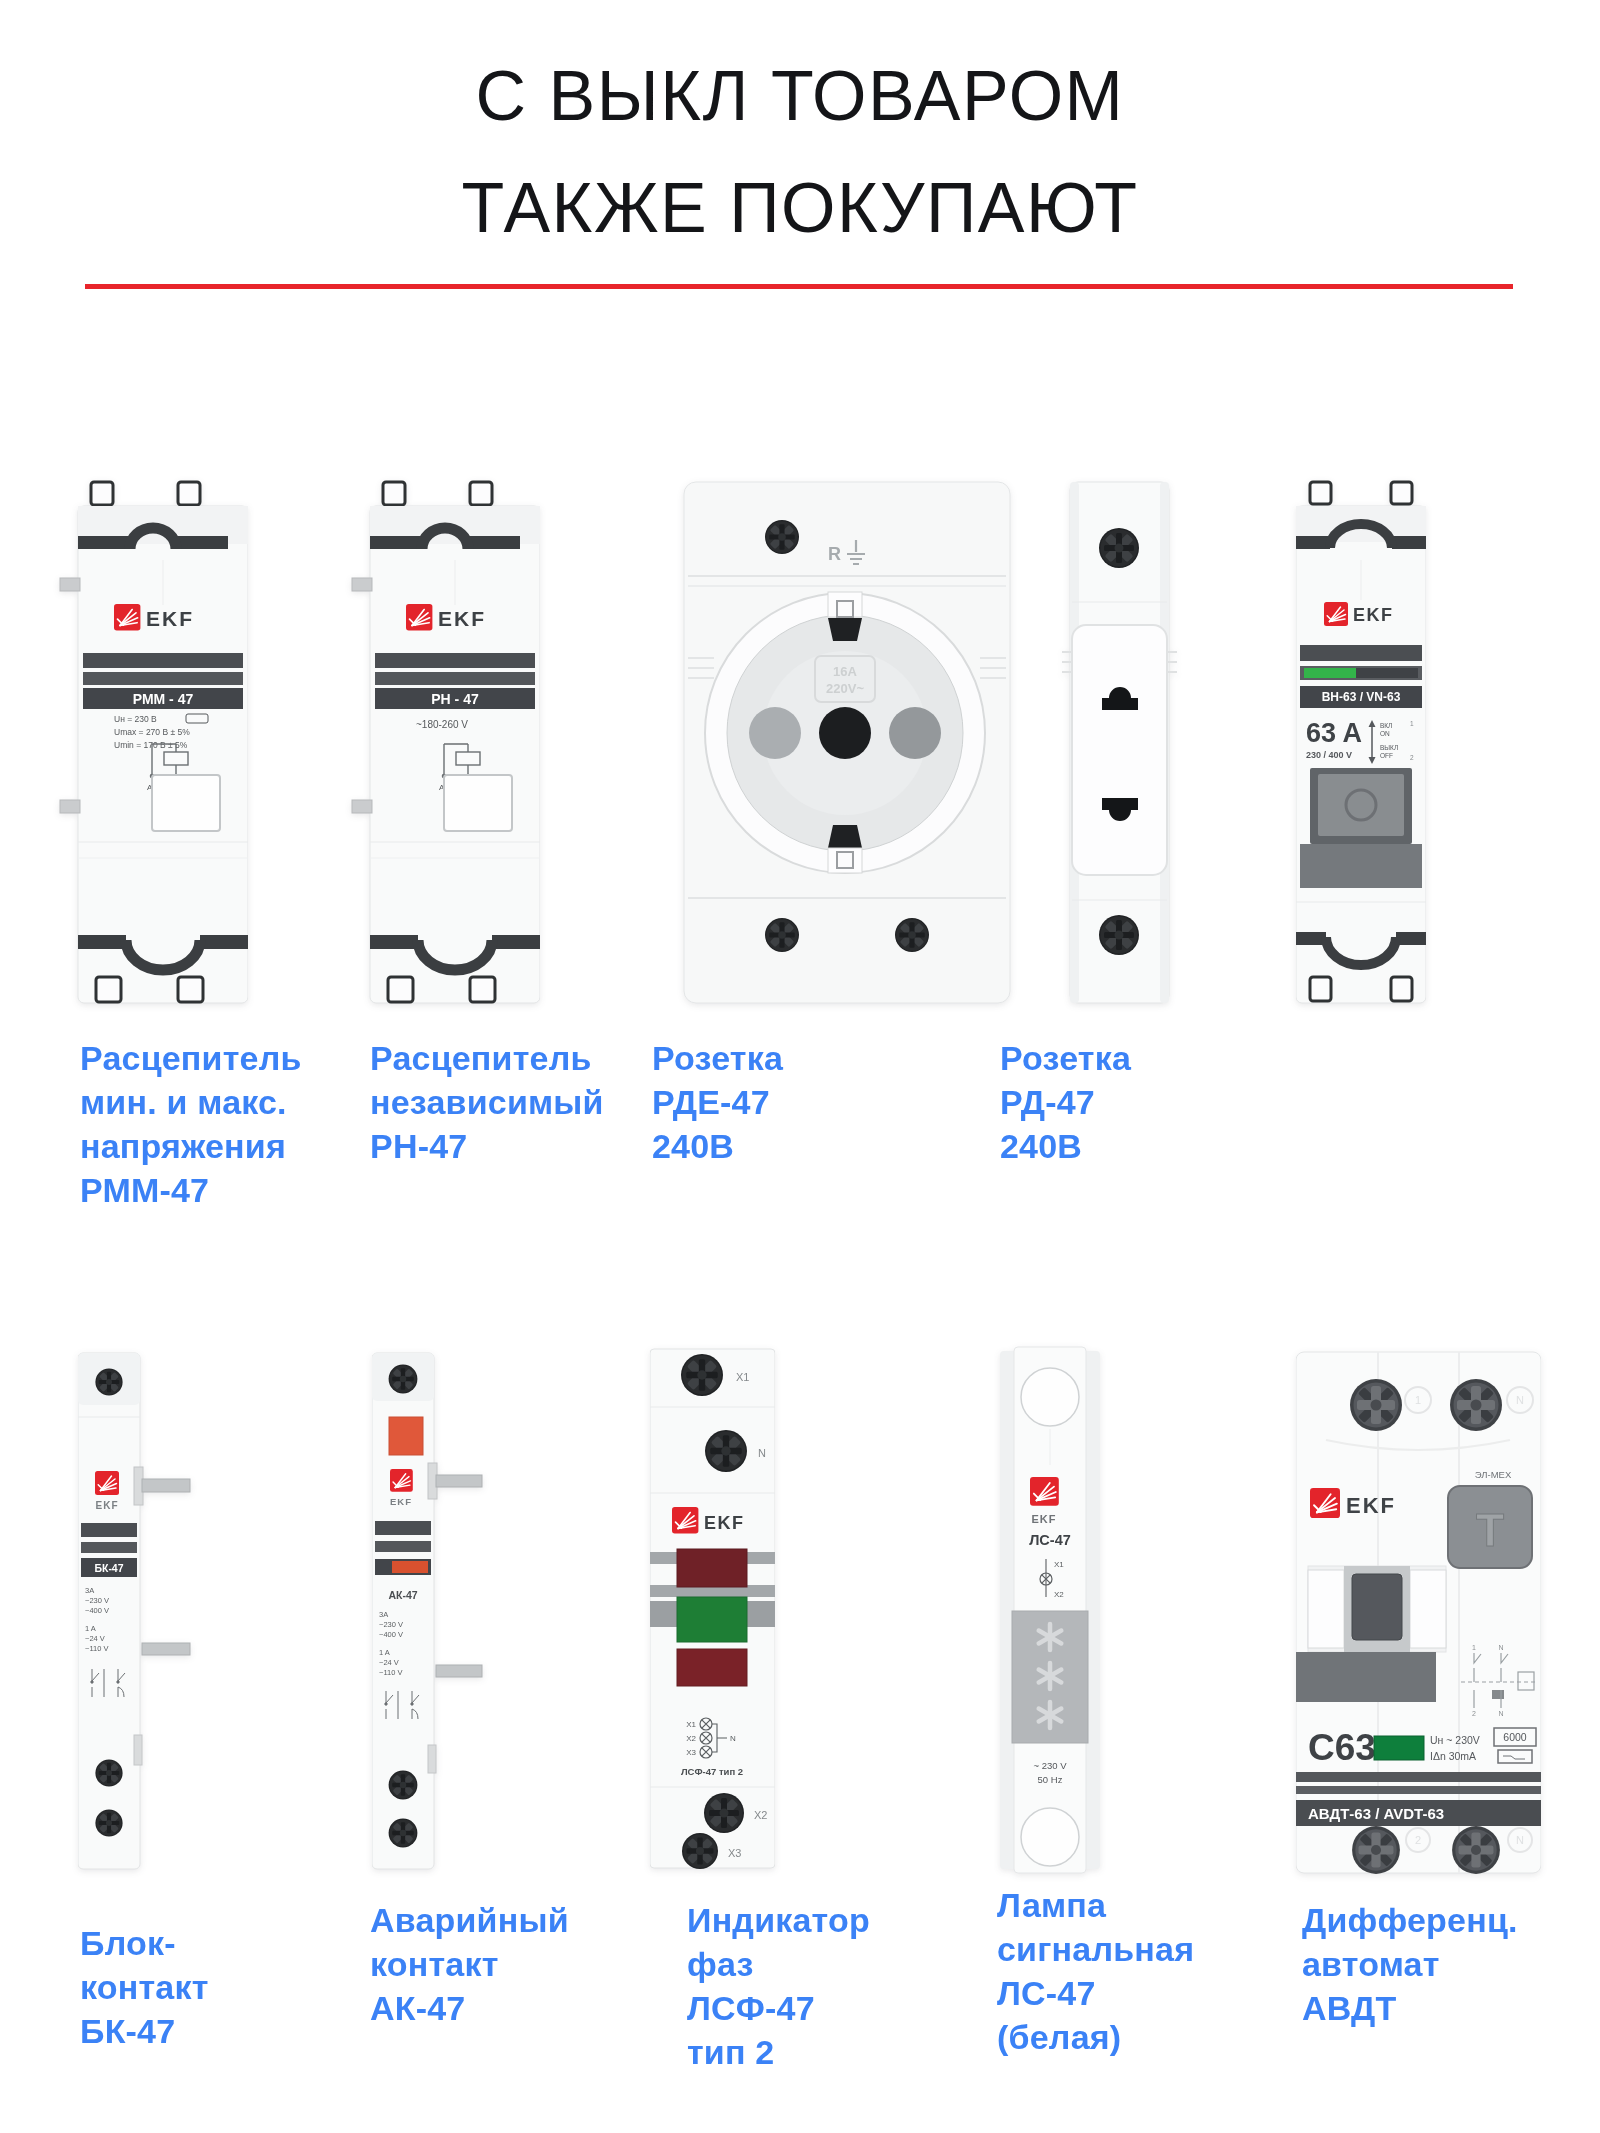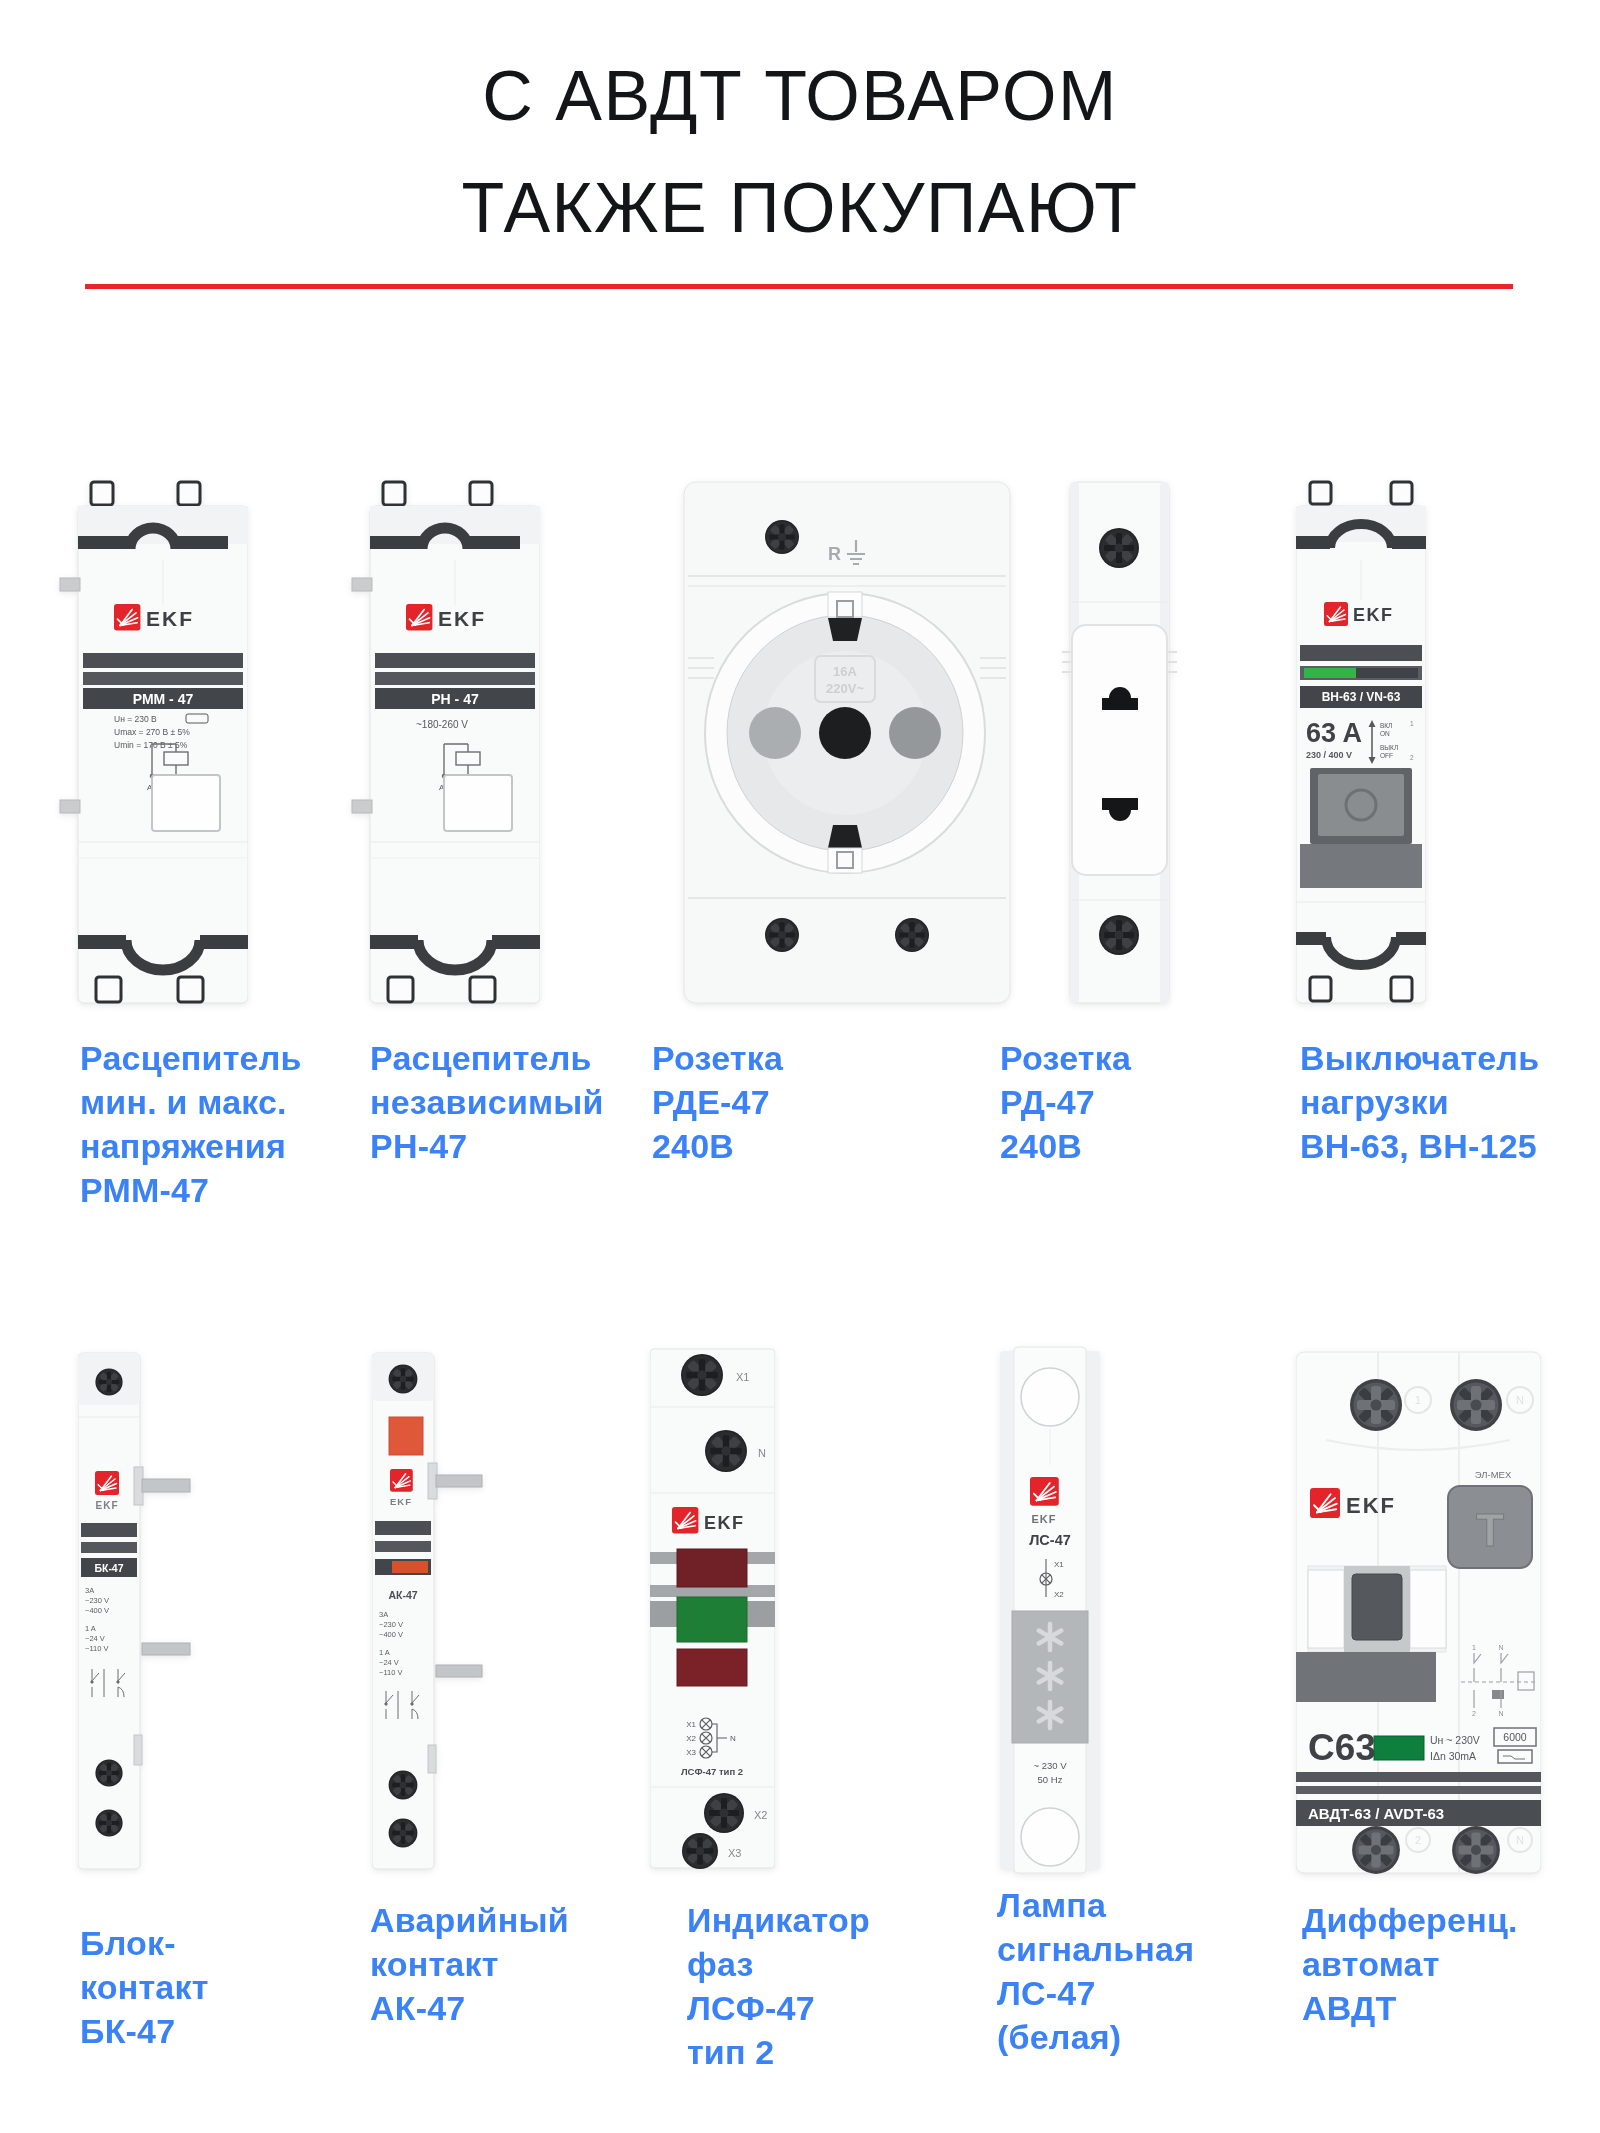--- a/index.html
+++ b/index.html
@@ -63,21 +63,21 @@
       </g>
       <g id="snow" stroke="#d7d9db" stroke-width="4.5" stroke-linecap="round">
         <path d="M0,-13 L0,13"></path>
           <path d="M-11.3,-6.5 L11.3,6.5"></path>
           <path d="M-11.3,6.5 L11.3,-6.5"></path>
       </g>
     </defs>
   </svg>
 
   <div class="hdr">
-    <div>С АВДТ ТОВАРОМ</div>
+    <div>С ВЫКЛ ТОВАРОМ</div>
     <div>ТАКЖЕ ПОКУПАЮТ</div>
   </div>
   <div class="divider"></div>
 
   <div class="card" style="left:58px; top:480px;">
     <svg width="190" height="525" viewBox="0 0 190 525">
       <rect x="20" y="26" width="170" height="497" rx="6" fill="#f9fafa" stroke="#e3e5e6"></rect>
       <rect x="33" y="2" width="22" height="23" rx="3" fill="#fcfcfd" stroke="#2f3234" stroke-width="3"></rect>
       <rect x="120" y="2" width="22" height="23" rx="3" fill="#fcfcfd" stroke="#2f3234" stroke-width="3"></rect>
       <rect x="20" y="26" width="170" height="38" fill="#f2f3f4"></rect>
@@ -287,23 +287,20 @@
       </g>
       <line x1="0" y1="422" x2="130" y2="422" stroke="#e8eaeb"></line>
       <g>
         <rect x="0" y="452" width="30" height="13" fill="#3b3e41"></rect>
         <rect x="100" y="452" width="30" height="13" fill="#3b3e41"></rect>
         <path d="M30,457 A35,28 0 0 0 100,457" stroke="#3b3e41" stroke-width="10" fill="none"></path>
       </g>
       <rect x="14" y="497" width="21" height="24" rx="3" fill="#fcfcfd" stroke="#2f3234" stroke-width="3"></rect>
       <rect x="95" y="497" width="21" height="24" rx="3" fill="#fcfcfd" stroke="#2f3234" stroke-width="3"></rect>
     </svg>
-    <div class="plabel" style="left:4px; top:556px;">Выключатель
-нагрузки
-ВН-63, ВН-125</div>
   </div>
 
   <div class="card" style="left:78px; top:1345px;">
     <svg width="130" height="530" viewBox="0 0 130 530">
       <rect x="0" y="8" width="62" height="516" rx="5" fill="#f9fafa" stroke="#e2e4e5"></rect>
       <rect x="0" y="8" width="62" height="52" rx="5" fill="#f1f3f4"></rect>
       <use href="#screwB" transform="translate(31,37) scale(0.68)"></use>
       <line x1="0" y1="72" x2="62" y2="72" stroke="#e8eaeb"></line>
       <g>
         <use href="#ekfsq" transform="translate(17,126)"></use>

